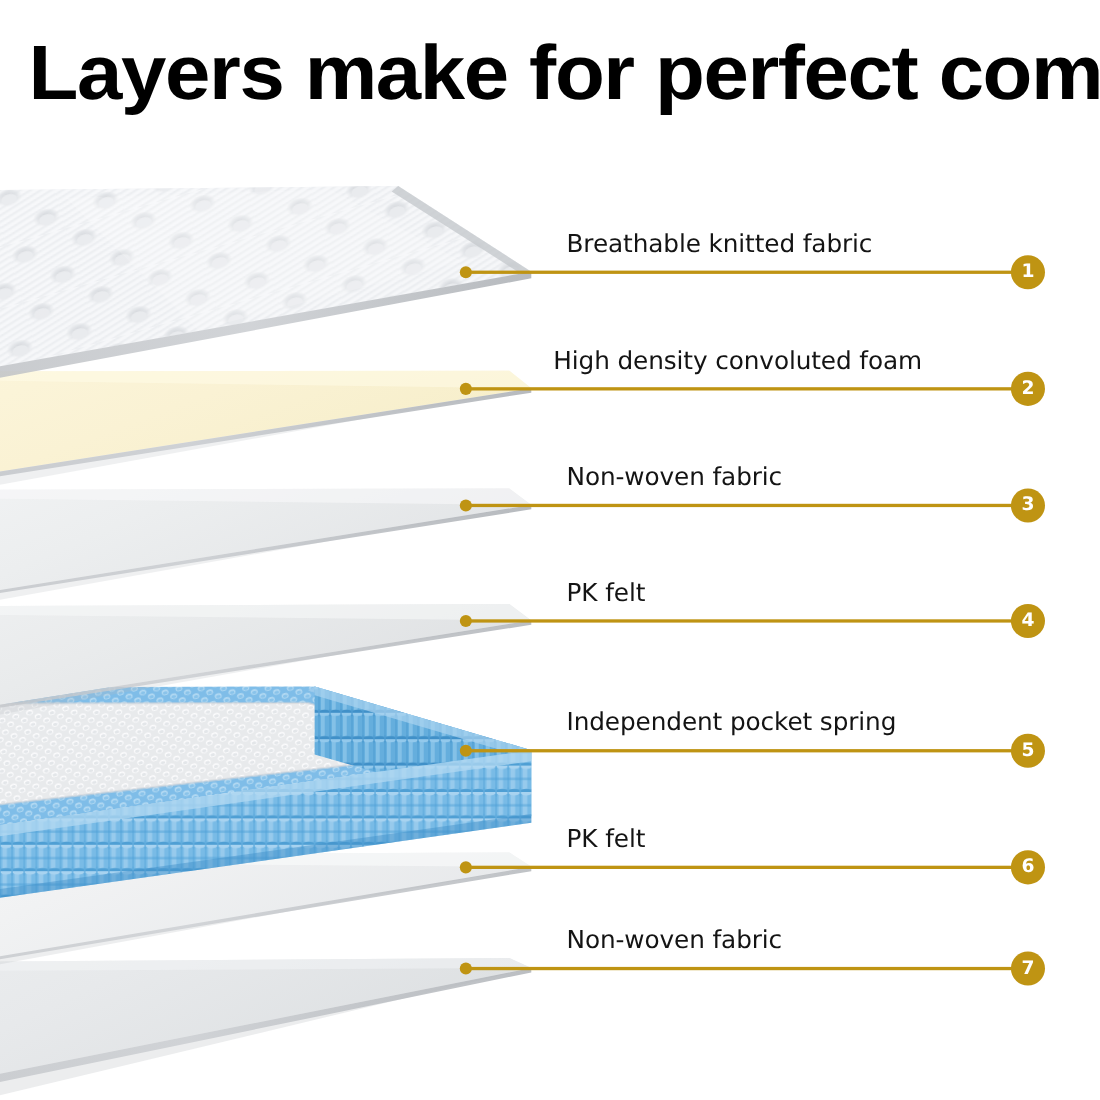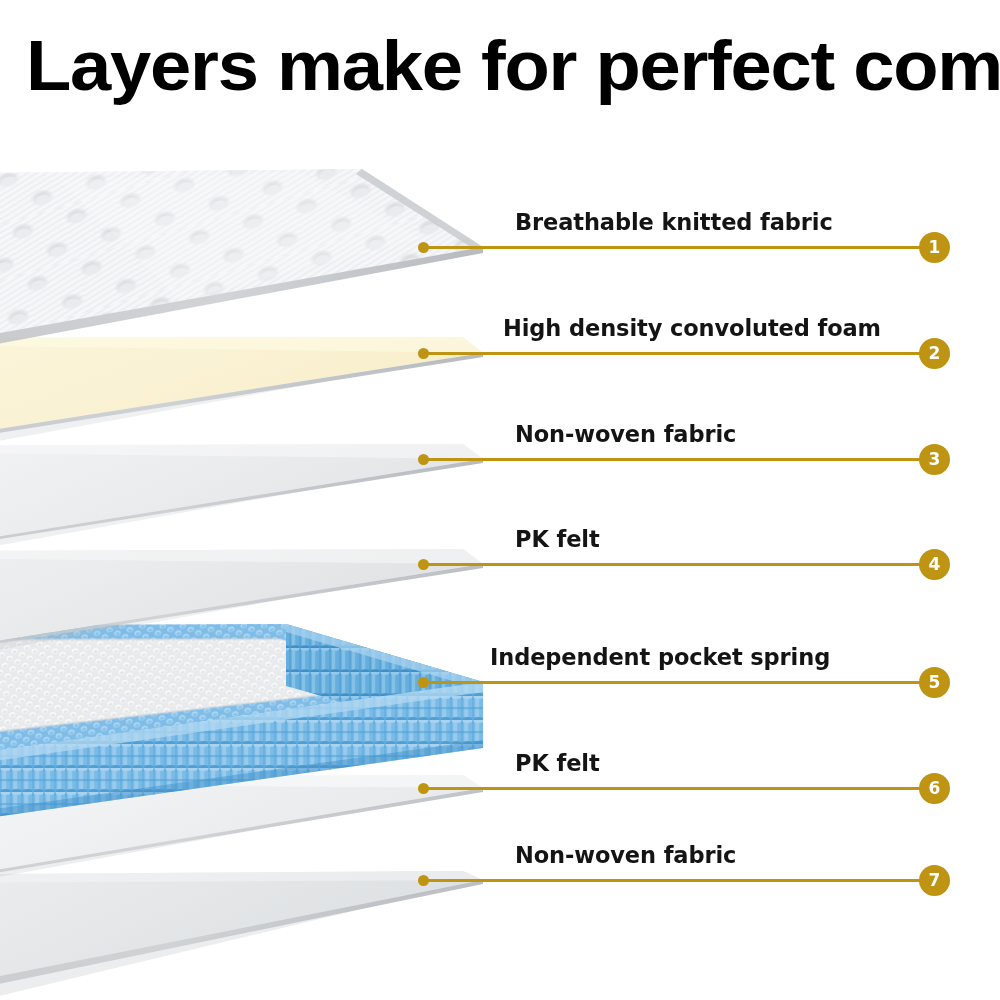--- a/index.html
+++ b/index.html
@@ -78,21 +78,21 @@
     font-family: "DejaVu Sans", sans-serif;
     font-weight: bold;
     font-size: 17px;
     line-height: 31px;
     text-align: center;
   }
   .callout .label {
     position: absolute;
     color: #141414;
     font-family: "DejaVu Sans", sans-serif;
-    font-weight: bold;
+    font-weight: normal;
     font-size: 22.5px;
     line-height: 26px;
     white-space: nowrap;
     letter-spacing: -0.1px;
   }
 </style>
 </head>
 <body>
 
 <div id="stage">
@@ -303,21 +303,21 @@
     <div class="dot" style="left:418px"></div>
     <div class="line" style="left:428px; width:494px"></div>
     <div class="badge" style="left:919px">4</div>
     <div class="label" style="left:515px; top:-38px">PK felt</div>
   </div>
 
   <div class="callout" style="top:682px">
     <div class="dot" style="left:418px"></div>
     <div class="line" style="left:428px; width:494px"></div>
     <div class="badge" style="left:919px">5</div>
-    <div class="label" style="left:490px; top:-38px">Independent pocket spring</div>
+    <div class="label" style="left:515px; top:-38px">Independent pocket spring</div>
   </div>
 
   <div class="callout" style="top:788px">
     <div class="dot" style="left:418px"></div>
     <div class="line" style="left:428px; width:494px"></div>
     <div class="badge" style="left:919px">6</div>
     <div class="label" style="left:515px; top:-38px">PK felt</div>
   </div>
 
   <div class="callout" style="top:880px">

